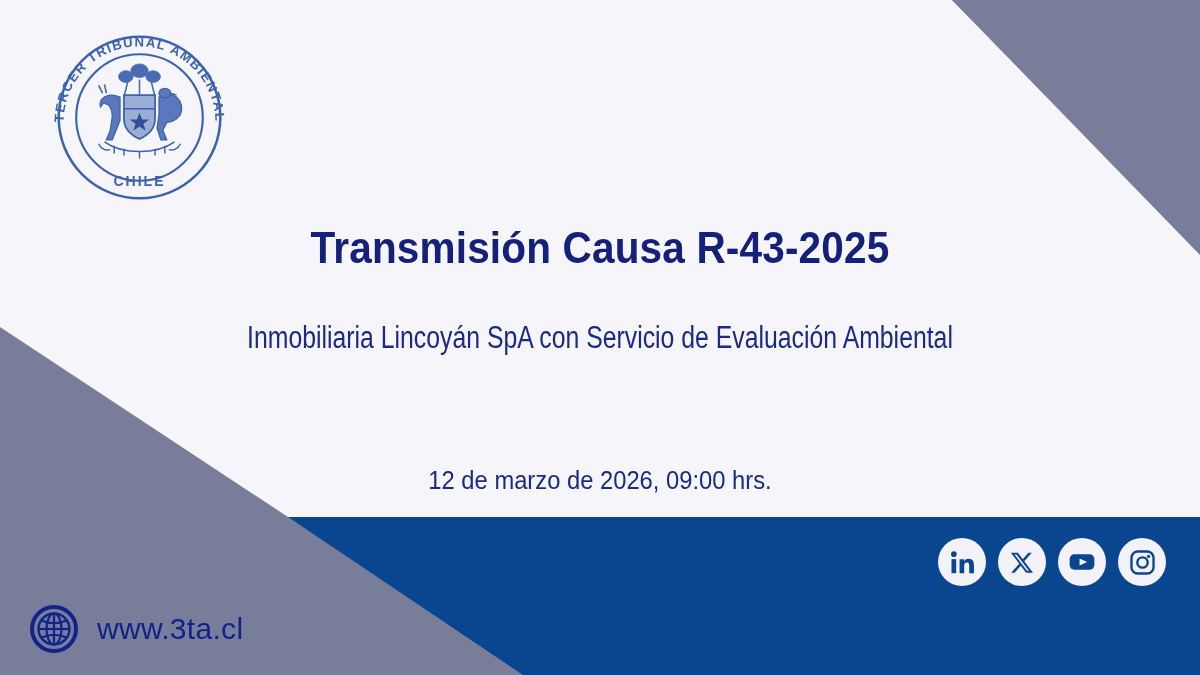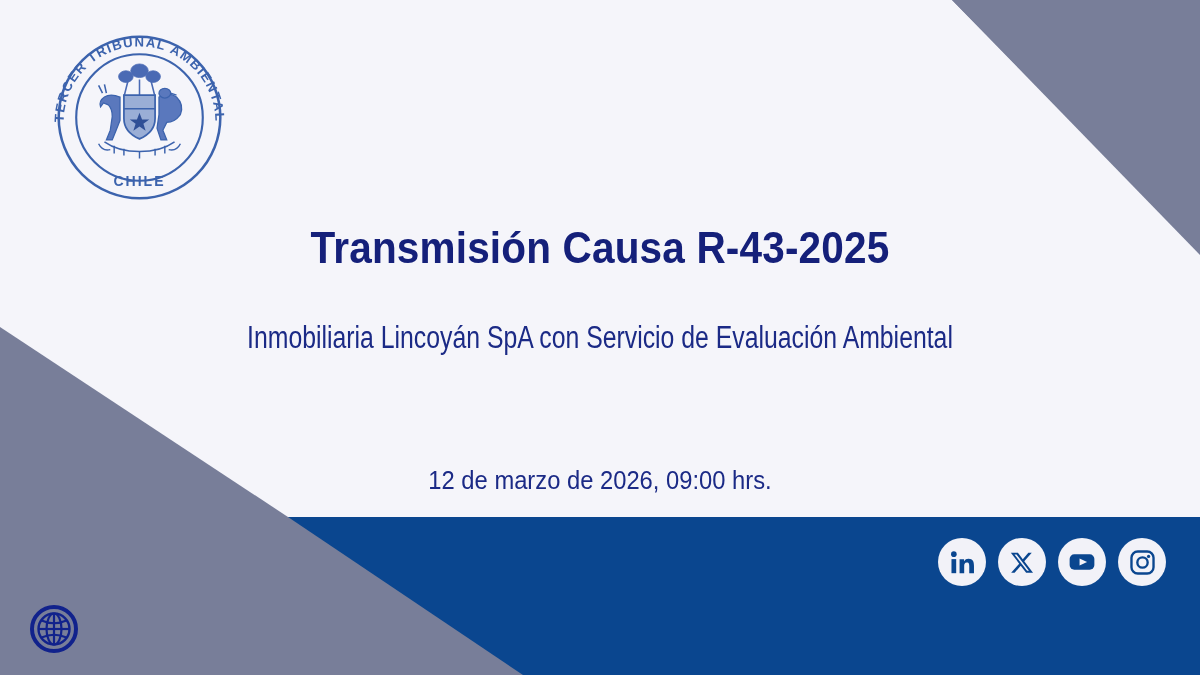--- a/index.html
+++ b/index.html
@@ -227,15 +227,16 @@
   <div class="site-row">
     <svg width="48" height="48" viewBox="0 0 48 48">
       <circle cx="24" cy="24" r="22" fill="none" stroke="#11228c" stroke-width="4"></circle>
       <circle cx="24" cy="24" r="15.5" fill="none" stroke="#11228c" stroke-width="2.4"></circle>
       <ellipse cx="24" cy="24" rx="7.5" ry="15.5" fill="none" stroke="#11228c" stroke-width="2.2"></ellipse>
       <line x1="8.5" y1="24" x2="39.5" y2="24" stroke="#11228c" stroke-width="2.2"></line>
       <path d="M11.5 15.5 Q 24 21 36.5 15.5" fill="none" stroke="#11228c" stroke-width="2"></path>
       <path d="M11.5 32.5 Q 24 27 36.5 32.5" fill="none" stroke="#11228c" stroke-width="2"></path>
       <line x1="24" y1="8.5" x2="24" y2="39.5" stroke="#11228c" stroke-width="2.2"></line>
     </svg>
+    <span class="site-url">www.3ta.cl</span>
   </div>
 
 </div>
 
 </body></html>

